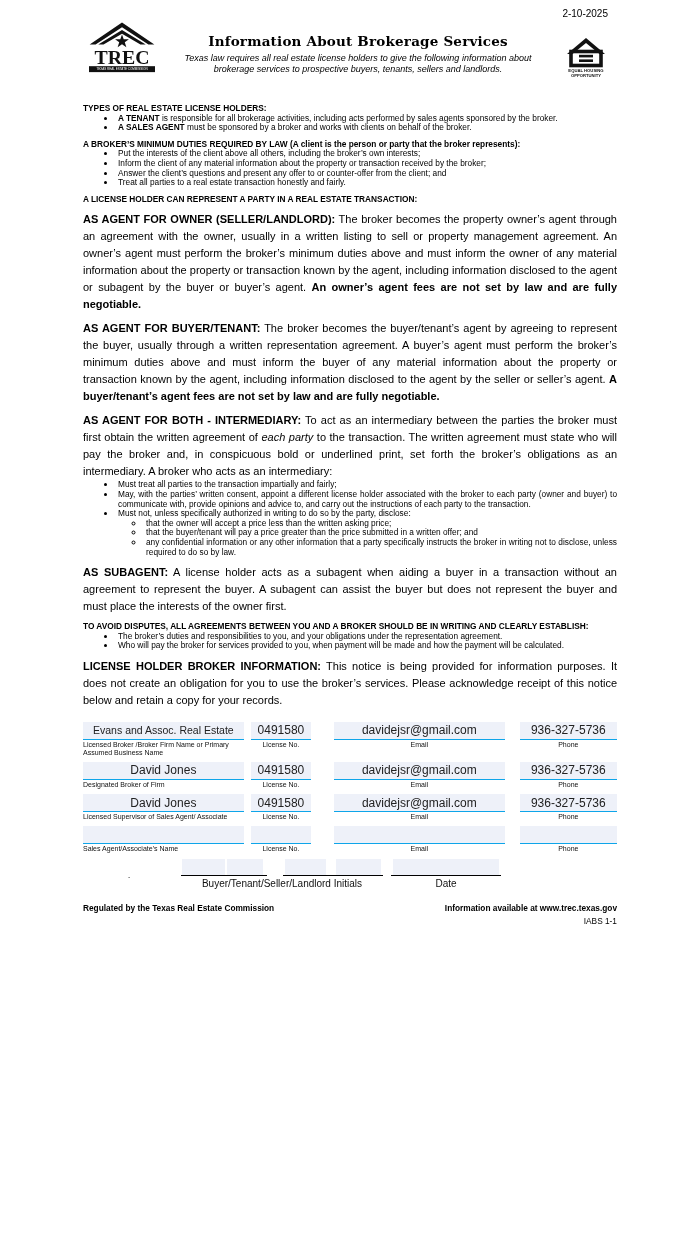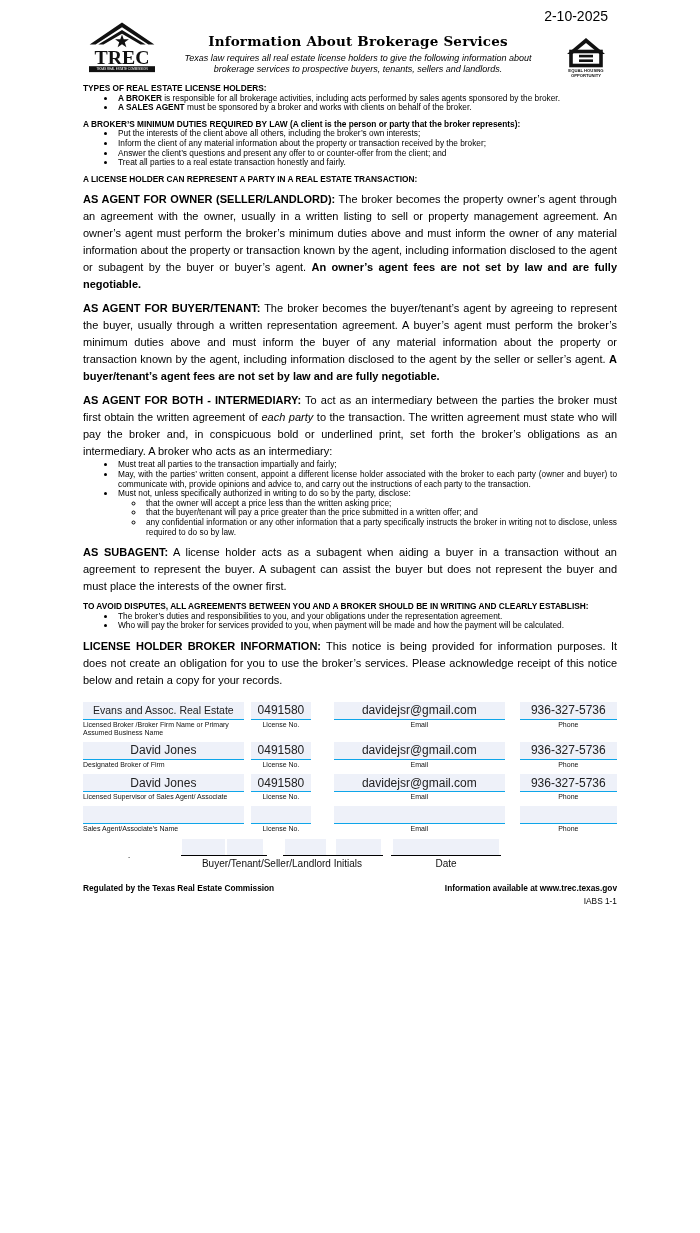--- a/index.html
+++ b/index.html
@@ -4,25 +4,25 @@
 <style>
   html,body{margin:0;padding:0;}
   body{font-family:"Liberation Sans",sans-serif;color:#000;background:#e8e8e8;}
   .page{position:relative;width:700px;height:1233px;background:#fff;margin:0 auto;overflow:hidden;}
 
   
   .trec-logo{position:absolute;left:89px;top:21px;width:66px;height:60px;}
   .title-block{position:absolute;left:160px;top:33px;width:396px;text-align:center;}
   .doc-title{font-family:"DejaVu Serif","Liberation Serif",serif;font-weight:700;font-size:13.5px;letter-spacing:.2px;}
   .doc-subtitle{font-style:italic;font-size:9px;line-height:1.2;margin:4px auto 0;width:382px;}
-  .form-date{position:absolute;right:92px;top:8px;font-size:14px;}
+  .form-date{position:absolute;right:92px;top:8px;font-size:10px;}
   .eho-logo{position:absolute;left:566px;top:37px;width:40px;height:44px;}
 
   
-  .content{position:absolute;left:83px;top:84px;width:534px;}
+  .content{position:absolute;left:83px;top:104px;width:534px;}
   .h{font-weight:700;font-size:8.3px;line-height:9.6px;margin-top:7px;}
   .h:first-child{margin-top:0;}
   .p{font-size:11px;line-height:17px;margin-top:7px;text-align:justify;}
   ul.ul{margin:0;padding-left:33px;font-size:8.3px;line-height:9.6px;}
   ul.ul li{text-align:justify;padding-left:2px;}
   ul.ul.sub{list-style-type:circle;padding-left:26px;}
 
   
   .cform{margin-top:13px;}
   .frow{display:flex;margin-bottom:5px;}
@@ -74,21 +74,21 @@
     <rect x="13" y="22.4" width="14" height="2.6" fill="#111"></rect>
     <text x="20" y="35.4" text-anchor="middle" font-family="Liberation Sans, sans-serif" font-weight="700" font-size="4.2" fill="#111">EQUAL HOUSING</text>
     <text x="20" y="40" text-anchor="middle" font-family="Liberation Sans, sans-serif" font-weight="700" font-size="4.2" fill="#111">OPPORTUNITY</text>
   </svg>
 
   <div class="content">
 
     <div>
         <div class="h">TYPES OF REAL ESTATE LICENSE HOLDERS:</div>
         <ul class="ul">
-          <li><span style="font-weight: 700;">A BROKER</span><span> is responsible for all brokerage activities, including acts performed by sales agents sponsored by the broker.</span></li>
+          <li><span style="font-weight: 700;">A TENANT</span><span> is responsible for all brokerage activities, including acts performed by sales agents sponsored by the broker.</span></li>
           <li><span style="font-weight: 700;">A SALES AGENT</span><span> must be sponsored by a broker and works with clients on behalf of the broker.</span></li>
         </ul>
         <div class="h">A BROKER’S MINIMUM DUTIES REQUIRED BY LAW (A client is the person or party that the broker represents):</div>
         <ul class="ul">
           <li><span>Put the interests of the client above all others, including the broker’s own interests;</span></li>
           <li><span>Inform the client of any material information about the property or transaction received by the broker;</span></li>
           <li><span>Answer the client’s questions and present any offer to or counter-offer from the client; and</span></li>
           <li><span>Treat all parties to a real estate transaction honestly and fairly.</span></li>
         </ul>
         <div class="h">A LICENSE HOLDER CAN REPRESENT A PARTY IN A REAL ESTATE TRANSACTION:</div>

